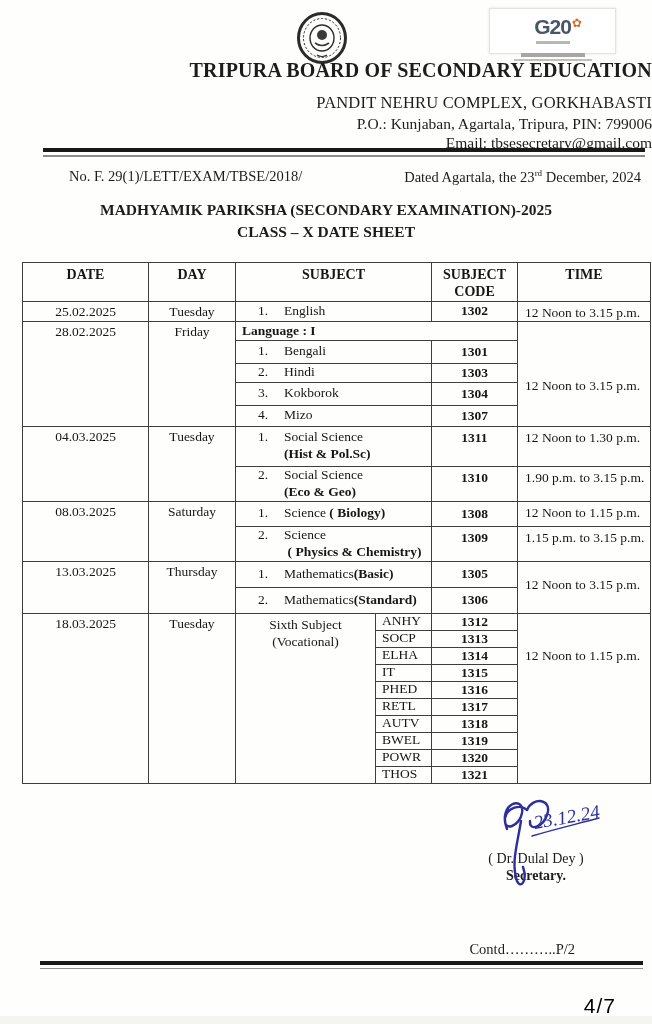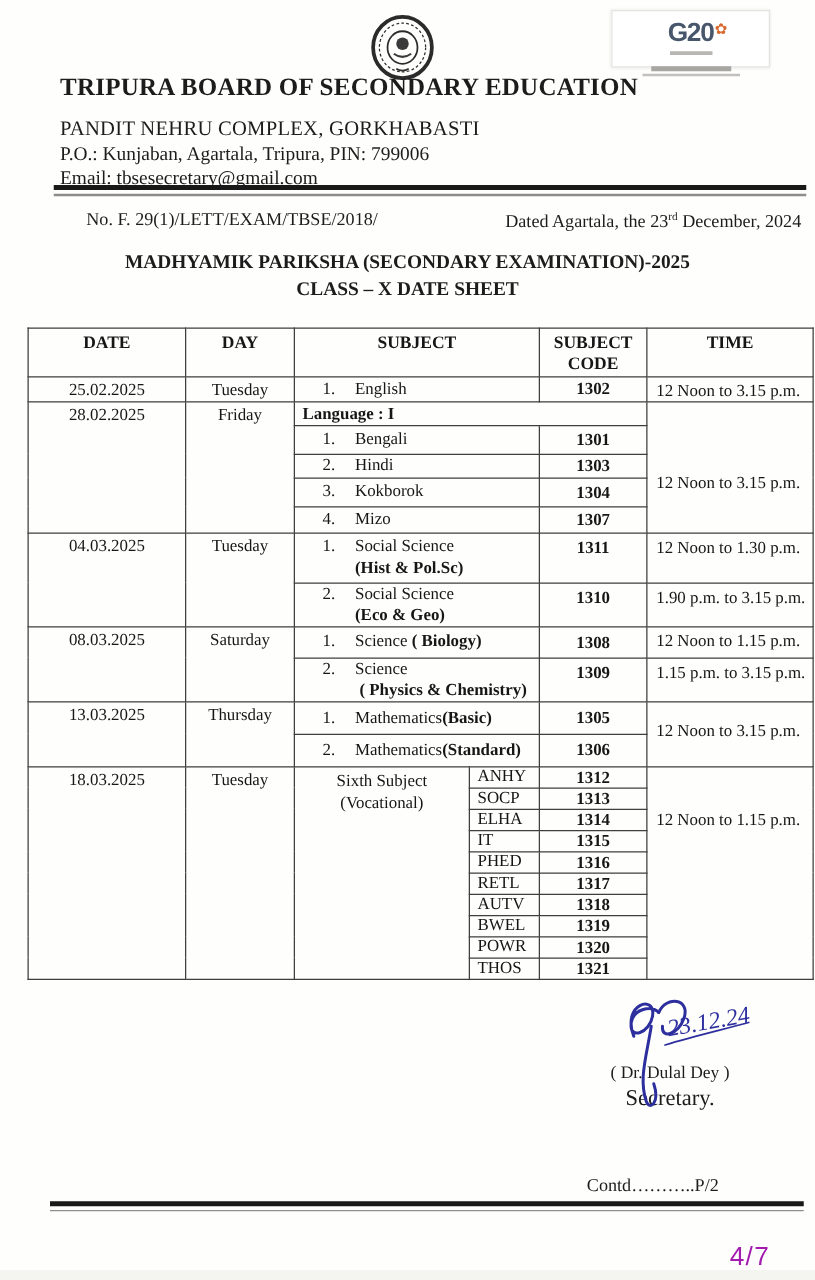--- a/index.html
+++ b/index.html
@@ -18,21 +18,21 @@
   }
   .g20text {
     font-family:"Liberation Sans","DejaVu Sans",sans-serif; font-weight:bold;
     font-size:21px; color:#47566a; line-height:1; margin-top:7px; letter-spacing:-1px;
     display:inline-block; position:relative;
   }
   .lotus { position:absolute; right:-11px; top:1px; font-size:12px; color:#d96a2f; letter-spacing:0; }
   .g20bar1 { width:34px; height:3px; background:#b9b7b3; margin:3px auto 0; }
   .g20bar2 { width:64px; height:4px; background:#a8a6a2; margin:9px auto 0; }
   .g20bar3 { width:78px; height:2px; background:#c2c0bc; margin:2px auto 0; }
-  .head { position:absolute; top:59px; left:0; width:100%; text-align:left;padding-left:48px; }
+  .head { position:absolute; top:59px; left:0; width:100%; text-align:right;padding-left:48px; }
   .org   { font-size:20px; font-weight:bold; letter-spacing:.2px; }
   .addr1 { font-size:16.5px; margin-top:11px; letter-spacing:.2px; }
   .addr2 { font-size:15.5px; margin-top:2px; }
   .email { font-size:15.5px; margin-top:1px; }
   .rule-top {
     position:absolute; top:148px; left:43px; right:7px; height:9px;
     border-top:4px solid #191919; border-bottom:2px solid #8e8c89;
   }
   .refrow {
     position:absolute; top:168px; left:57px; right:11px;
@@ -60,34 +60,34 @@
   .c-code { text-align:center;font-weight:bold; }
   .c-time { text-align:left; padding-left:7px; vertical-align:top; padding-top:3px; line-height:1.2; }
   .t-lang { padding-top:56px; }
   .t-math { padding-top:15px; }
   .t-voc  { padding-top:34px; }
   .c-voclabel { text-align:center; vertical-align:top; padding-top:2px; line-height:1.3; }
   .c-voc { text-align:left; padding-left:6px; line-height:1.1; }
   
   .sig-ink { position:absolute; top:791px; left:477px; z-index:2; pointer-events:none; }
   .signame  { position:absolute; top:851px; left:462px; width:148px; text-align:center; font-size:14px; }
-  .sigtitle { position:absolute; top:868px; left:462px; width:148px; text-align:center; font-size:18px; font-weight:normal; }
+  .sigtitle { position:absolute; top:868px; left:462px; width:148px; text-align:center; font-size:14px; font-weight:bold; }
   .contd { position:absolute; top:941px; right:77px; font-size:14.5px; }
   .rule-bot {
     position:absolute; top:961px; left:40px; right:9px; height:8px;
     border-top:4px solid #191919; border-bottom:1px solid #908e8b;
   }
   .footer {
     position:absolute; top:975px; left:40px; right:10px;
     display:flex; justify-content:space-between; font-size:15px; font-weight:600;
   }
   .pageno {
     position:absolute; top:994px; right:36px;
     font-family:"Liberation Sans","DejaVu Sans",sans-serif;
-    font-size:21px; color:#a21caf; letter-spacing:1px;
+    font-size:21px; color:#000000; letter-spacing:1px;
   }
   .bottom-strip { position:absolute; bottom:0; left:0; width:100%; height:8px; background:#f4f4f1; }
 </style>
 </head>
 <body>
 
 <div class="page">
 
   <div class="seal">
     <svg width="52" height="54" viewBox="0 0 52 54">

